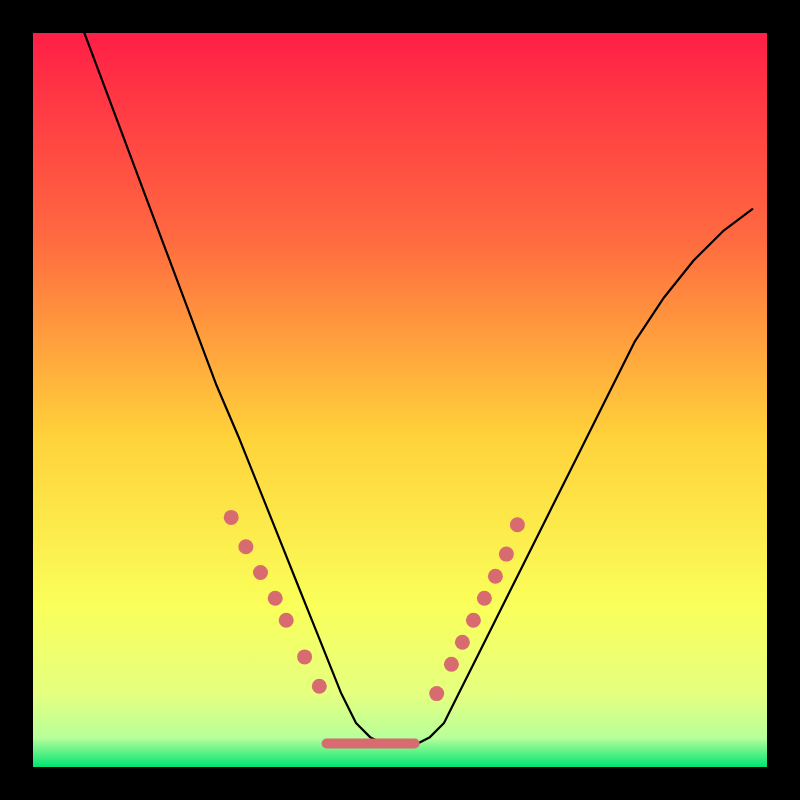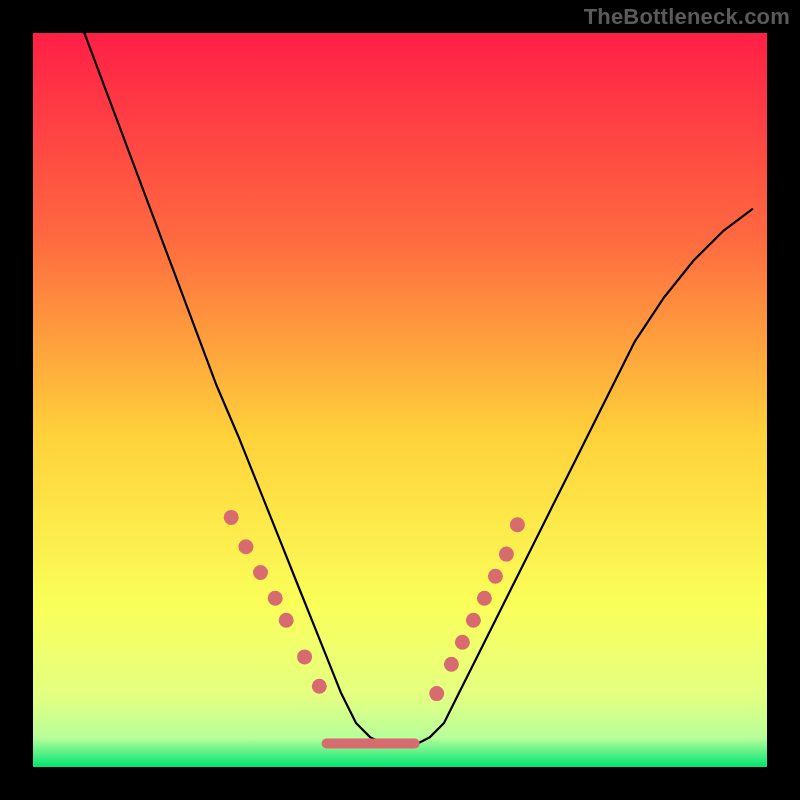--- a/index.html
+++ b/index.html
@@ -51,21 +51,20 @@
     fill: none;
     stroke: #d86b6f;
     stroke-width: 10;
     stroke-linecap: round;
   }
 </style>
 </head>
 <body>
 
 <div class="frame">
-  <div class="watermark">TheBottleneck.com</div>
 
   <svg class="plot" viewBox="0 0 734 734">
     <defs>
       <linearGradient id="bg" x1="0" y1="0" x2="0" y2="1">
         <stop offset="0%" stop-color="#ff1f46"></stop>
         <stop offset="28%" stop-color="#ff6a40"></stop>
         <stop offset="55%" stop-color="#ffd23a"></stop>
         <stop offset="78%" stop-color="#faff5a"></stop>
         <stop offset="90%" stop-color="#e5ff80"></stop>
         <stop offset="96%" stop-color="#b8ff9a"></stop>

